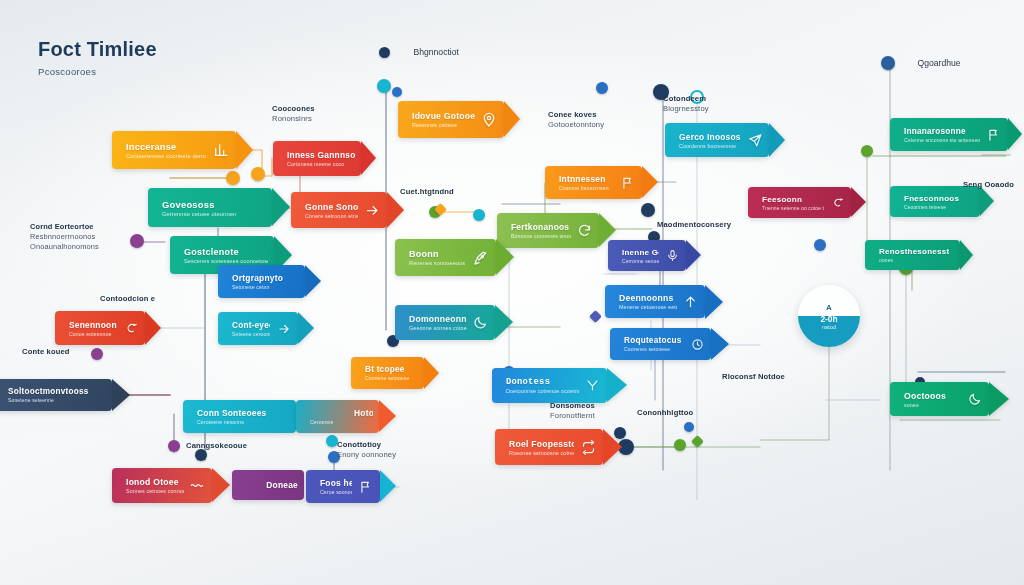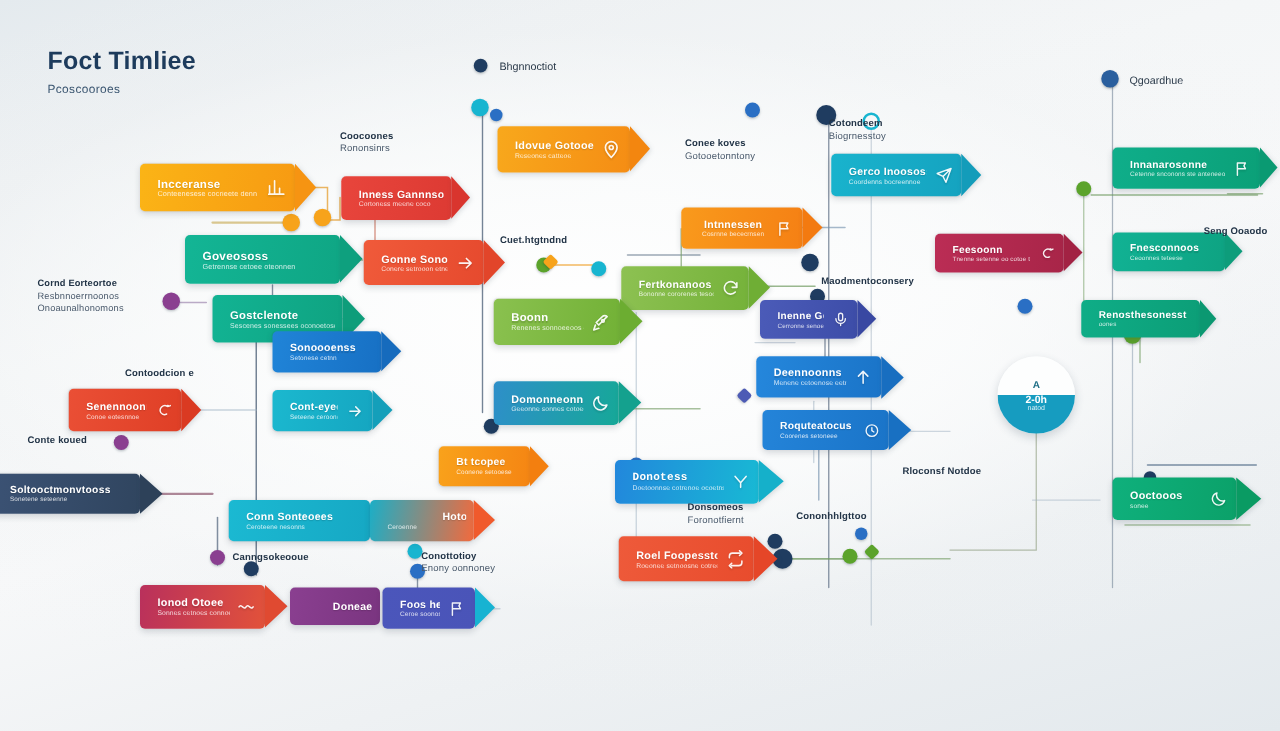--- a/index.html
+++ b/index.html
@@ -71,21 +71,21 @@
   .circ .cBot { position:absolute; bottom:0; left:0; right:0; height:50%; }
   .circ .cV { position:relative; z-index:2; color:#1f6f86; font-weight:700; }
   .circ .cL1 { position:relative; z-index:2; color:#fff; font-weight:700; }
   .circ .cL2 { position:relative; z-index:2; color:rgba(255,255,255,.85); }
 
   
   #hdr { position:absolute; }
   #hdr .h1 { color:#1d3b5c; font-weight:700; letter-spacing:.2px; }
   #hdr .h2 { color:#3a5570; letter-spacing:.3px; margin-top:5px; }
 
-  .legend { position:absolute; display:flex; align-items:flex-end; gap:10px; }
+  .legend { position:absolute; display:flex; align-items:center; gap:24px; }
   .legend .lg { color:#2b3a4a; white-space:nowrap; }
   .legend .lb { border-radius:50%; flex:0 0 auto; box-shadow:0 1px 2px rgba(30,45,60,.3); }
 </style>
 </head>
 <body>
 
 <div id="canvas">
 
   <svg id="svg-links" viewBox="0 0 1024 585">
     <g stroke-linecap="round" fill="none">
@@ -256,21 +256,21 @@
         <span class="txt">
           <span class="t1" style="font-size:8.6px;display:block;">Gonne Sonoooenss</span>
           <span class="t2" style="font-size:5.4px;display:block;">Conere setrooon etnees</span>
         </span>
         <span class="ic" style="width:16px;margin-right:7px;">
           <svg width="15" height="15" viewBox="0 0 24 24" fill="none" stroke="#fff" stroke-width="2" stroke-linecap="round" stroke-linejoin="round">
             <path d="M4 12h15M13 6l6 6-6 6"></path>
           </svg>
         </span>
       </div>
-      <div class="node arrow" style="left: 545px; top: 166px; width: 97px; height: 33px; background: linear-gradient(100deg, rgb(249, 154, 28) 0%, rgb(245, 128, 20) 100%); text-align: center; --hh: 16.5px; --aw: 16px; --tip: #f37a10;">
+      <div class="node arrow" style="left: 545px; top: 166px; width: 97px; height: 33px; background: linear-gradient(100deg, rgb(249, 154, 28) 0%, rgb(245, 128, 20) 100%); --hh: 16.5px; --aw: 16px; --tip: #f37a10;">
         <span class="txt">
           <span class="t1" style="font-size:8.4px;display:block;">Intnnessen</span>
           <span class="t2" style="font-size:5.2px;display:block;">Cosrnne bececrnsen</span>
         </span>
         <span class="ic" style="width:15px;margin-right:7px;">
           <svg width="14" height="14" viewBox="0 0 24 24" fill="none" stroke="#fff" stroke-width="2" stroke-linecap="round" stroke-linejoin="round">
             <path d="M5 21V4M5 4h11l-2 4 2 4H5"></path>
           </svg>
         </span>
       </div>
@@ -334,21 +334,21 @@
         </span>
       </div>
       <div class="node arrow" style="left: 865px; top: 240px; width: 95px; height: 30px; background: linear-gradient(100deg, rgb(15, 173, 135) 0%, rgb(12, 158, 119) 100%); --hh: 15px; --aw: 13px; --tip: #0b9871;">
         <span class="txt">
           <span class="t1" style="font-size:8px;display:block;">Renosthesonesst</span>
           <span class="t2" style="font-size:5px;display:block;">oones</span>
         </span>
       </div>
       <div class="node arrow" style="left: 218px; top: 265px; width: 87px; height: 33px; background: linear-gradient(100deg, rgb(32, 132, 216) 0%, rgb(23, 112, 196) 100%); --hh: 16.5px; --aw: 16px; --tip: #166bbd;">
         <span class="txt">
-          <span class="t1" style="font-size:8.4px;display:block;">Sonoooenss</span>
+          <span class="t1" style="font-size:8.4px;display:block;">Ortgrapnyto</span>
           <span class="t2" style="font-size:5.2px;display:block;">Setonese cetnn</span>
         </span>
       </div>
       <div class="node arrow" style="left: 605px; top: 285px; width: 100px; height: 33px; background: linear-gradient(100deg, rgb(37, 135, 220) 0%, rgb(26, 116, 200) 100%); align-items: center; --hh: 17.5px; --aw: 18px; --tip: #186ec0;">
         <span class="txt">
           <span class="t1" style="font-size:8.6px;display:block;">Deennoonns</span>
           <span class="t2" style="font-size:5.4px;display:block;">Menene cetoenose eetnees</span>
         </span>
         <span class="ic" style="width:15px;margin-right:7px;">
           <svg width="15" height="15" viewBox="0 0 24 24" fill="none" stroke="#fff" stroke-width="2" stroke-linecap="round" stroke-linejoin="round">

